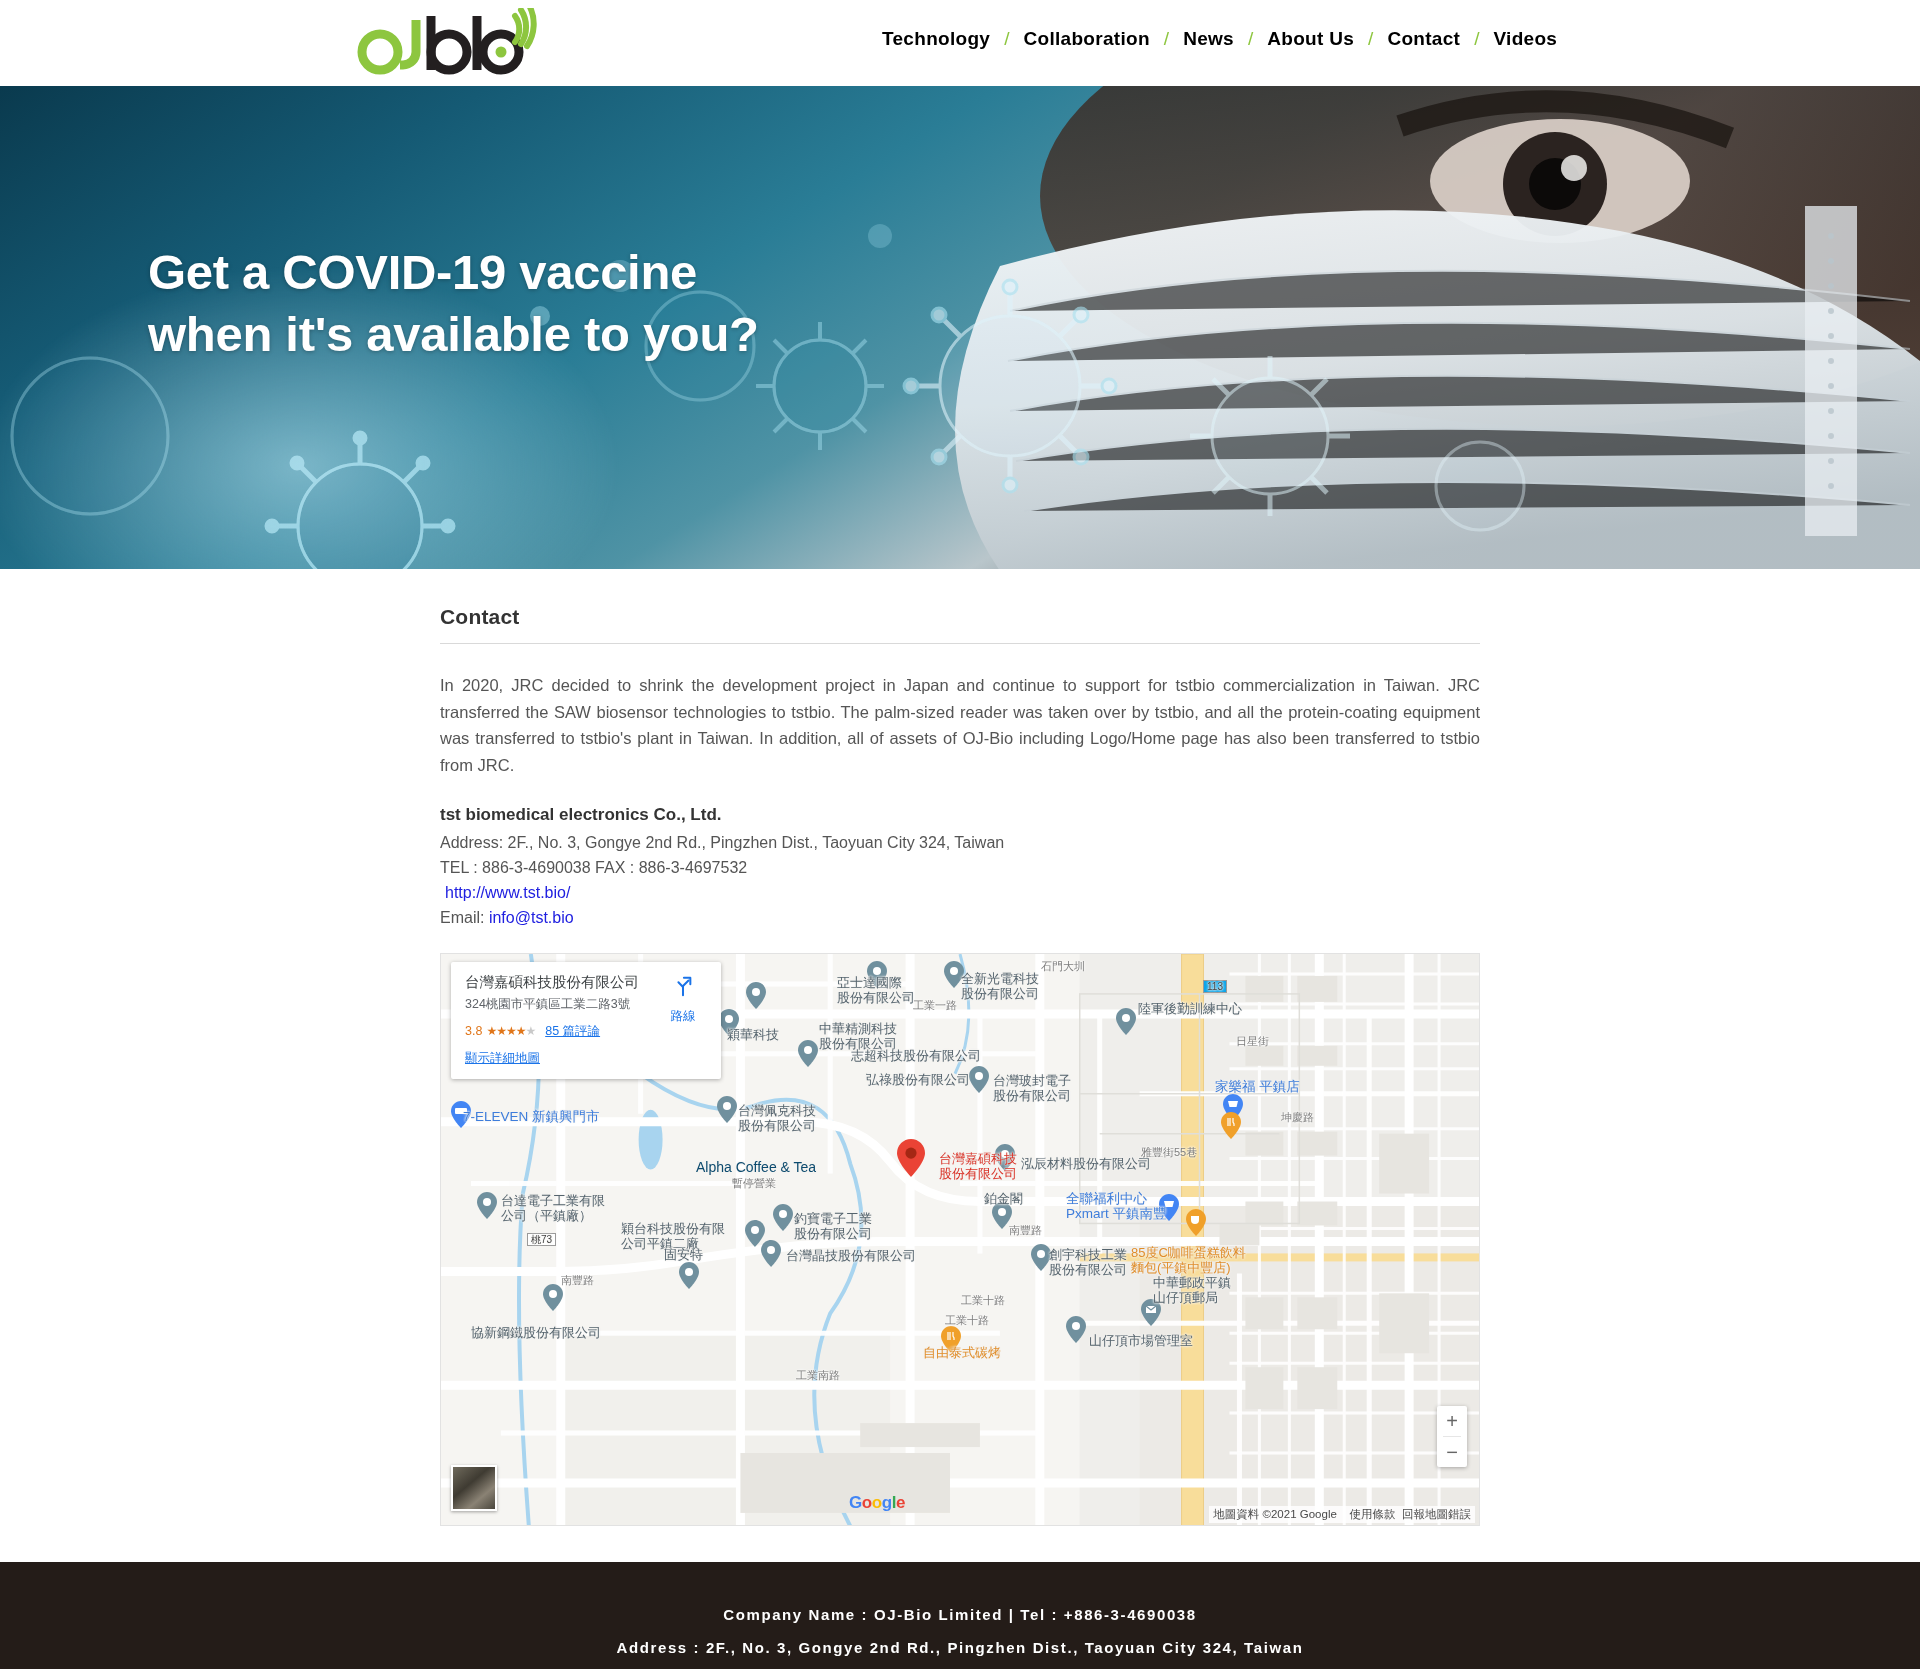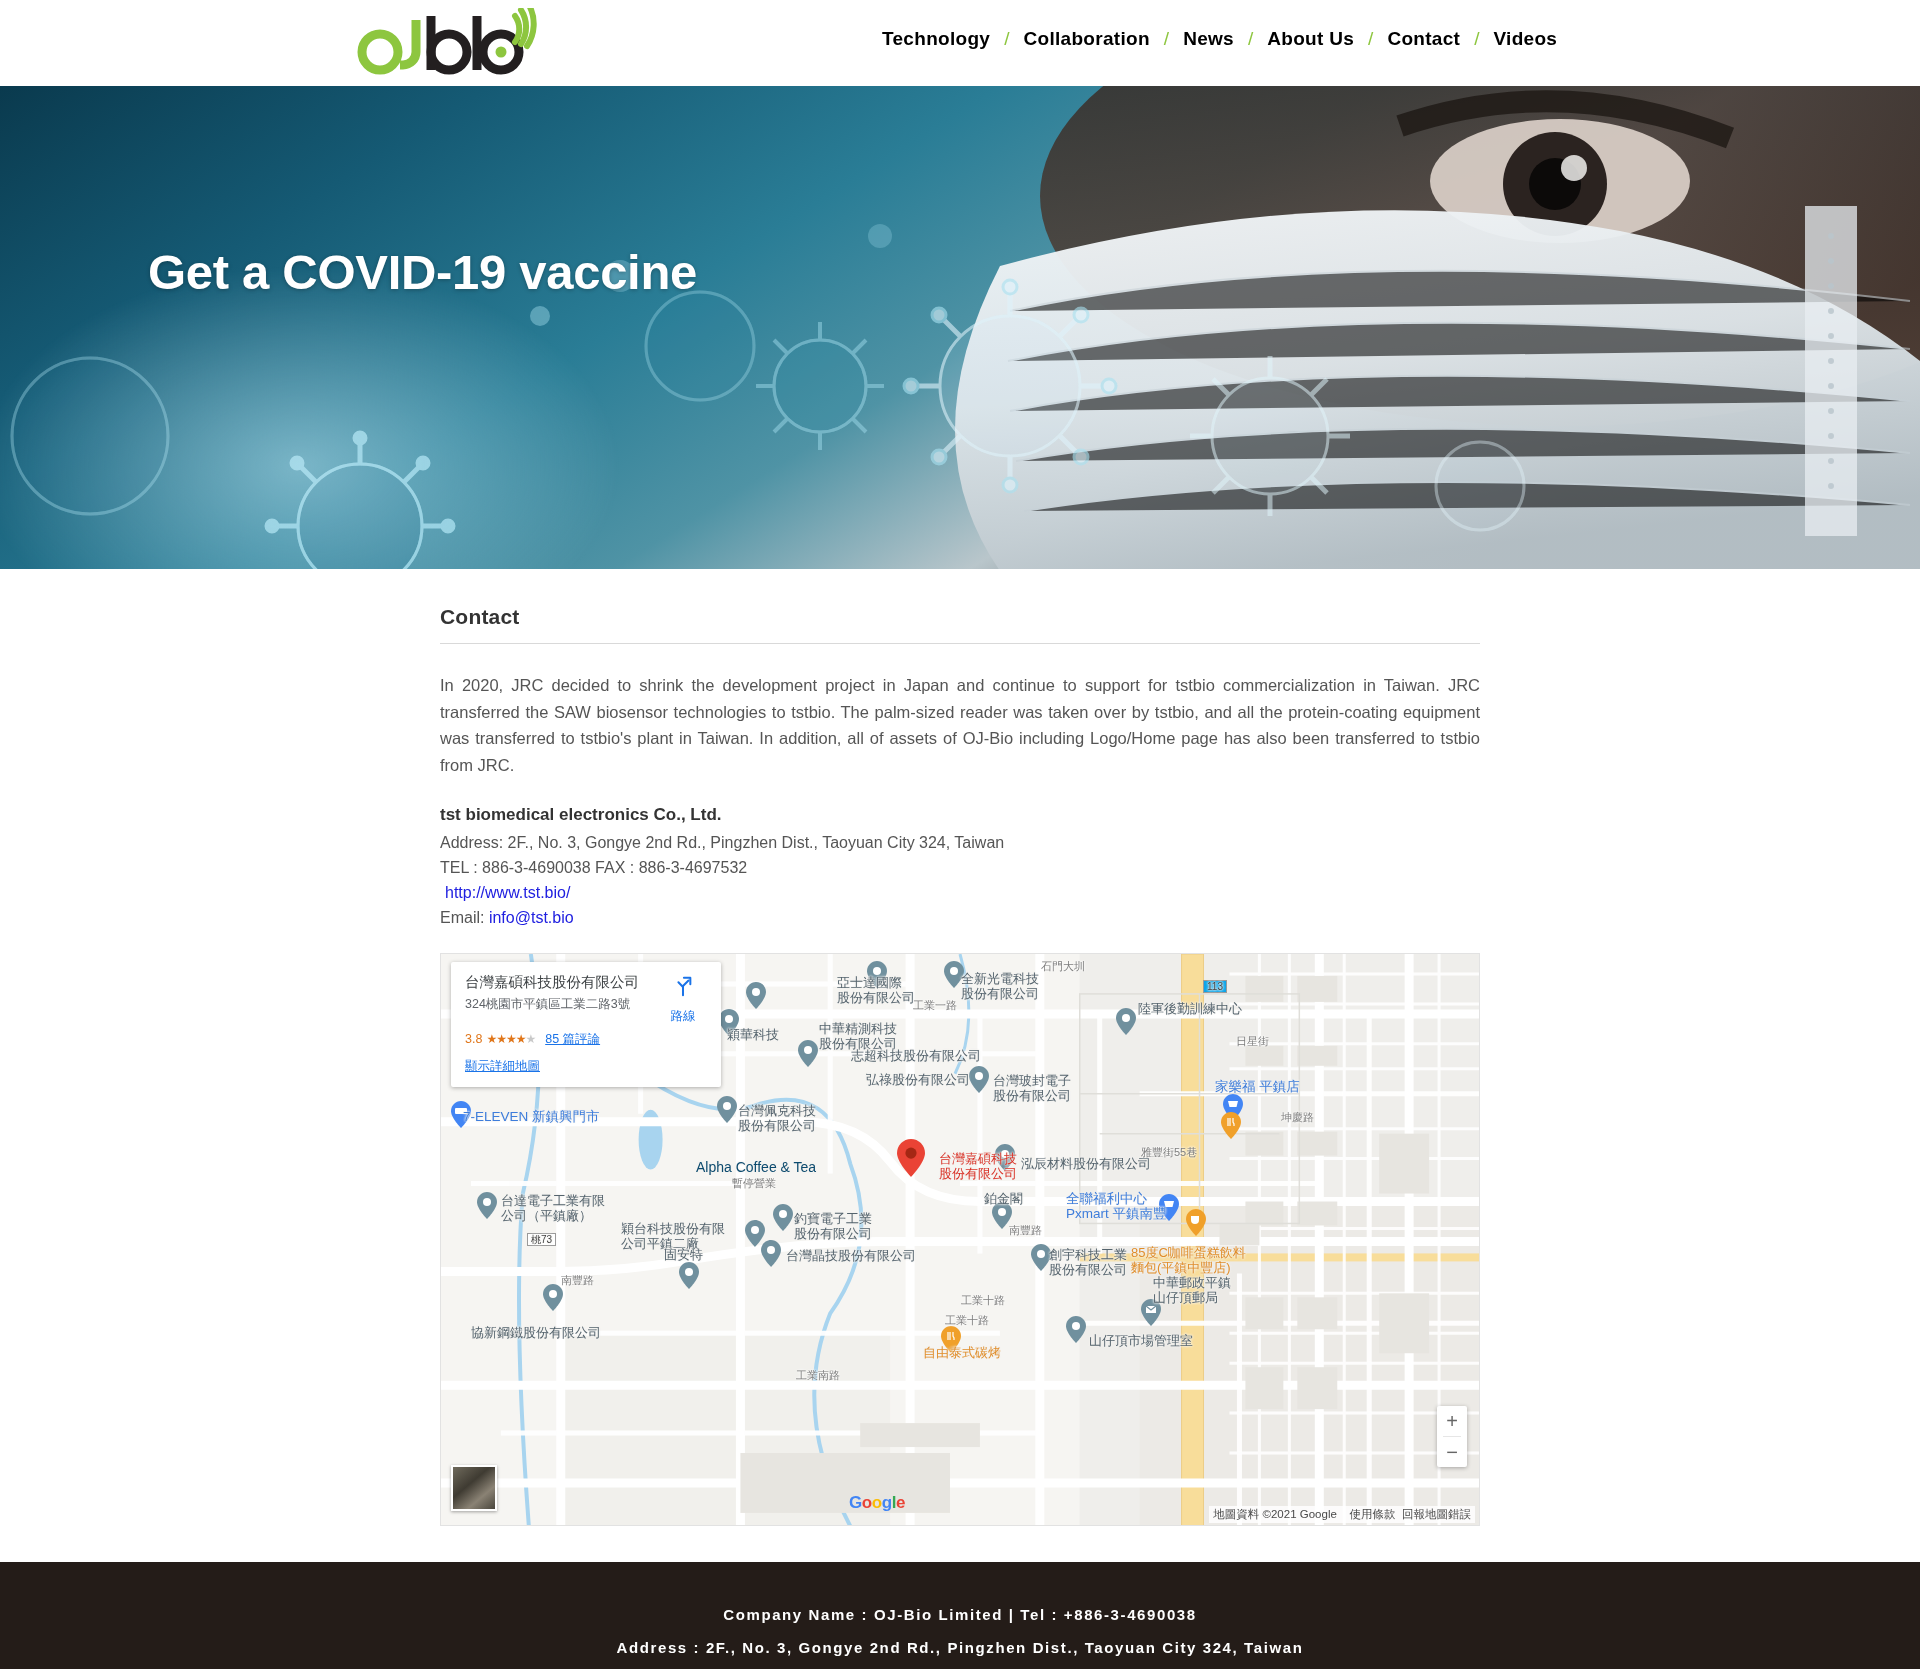--- a/index.html
+++ b/index.html
@@ -165,21 +165,21 @@
     width: 270px;
     background: #fff;
     box-shadow: 0 1px 4px rgba(0,0,0,0.3);
     border-radius: 2px;
     padding: 11px 12px 12px 14px;
     display: flex;
     z-index: 20;
   }
   .card-left { flex: 1; }
   .card-title { font-size: 14.5px; color: #3c4043; line-height: 1.25; margin-bottom: 5px; }
-  .card-addr { font-size: 12.5px; color: #5f6368; margin-bottom: 18px; }
+  .card-addr { font-size: 12.5px; color: #5f6368; margin-bottom: 10px; }
   .card-rating { font-size: 12.5px; margin-bottom: 8px; display: flex; align-items: center; gap: 4px; }
   .rating-num { color: #e0761a; }
   .stars { color: #e0761a; letter-spacing: -1px; font-size: 12px; }
   .stars .dim { color: #c9c9c9; }
   .reviews { color: #1a73e8; margin-left: 6px; }
   .card-link { font-size: 12.5px; color: #1a73e8; }
   .card-right {
     width: 52px;
     display: flex;
     flex-direction: column;
@@ -444,20 +444,21 @@
       </g>
       <circle cx="540" cy="230" r="10" fill="#a9e2f2" stroke="none" opacity="0.55"></circle>
       <circle cx="620" cy="190" r="16" fill="#a9e2f2" stroke="none" opacity="0.4"></circle>
       <circle cx="880" cy="150" r="12" fill="#a9e2f2" stroke="none" opacity="0.35"></circle>
     </g>
     <ellipse cx="300" cy="380" rx="320" ry="200" fill="url(#glow)"></ellipse>
   </svg>
 
   <h1 class="hero-title">
     <span>Get a COVID-19 vaccine</span><br>
+    <span>when it's available to you?</span>
   </h1>
 </section>
 
 <main class="content">
   <div class="container">
 
     <h2 class="section-title">Contact</h2>
     <div class="rule"></div>
 
     <p class="body-text">In 2020, JRC decided to shrink the development project in Japan and continue to support for tstbio commercialization in Taiwan. JRC transferred the SAW biosensor technologies to tstbio. The palm-sized reader was taken over by tstbio, and all the protein-coating equipment was transferred to tstbio's plant in Taiwan. In addition, all of assets of OJ-Bio including Logo/Home page has also been transferred to tstbio from JRC.</p>

